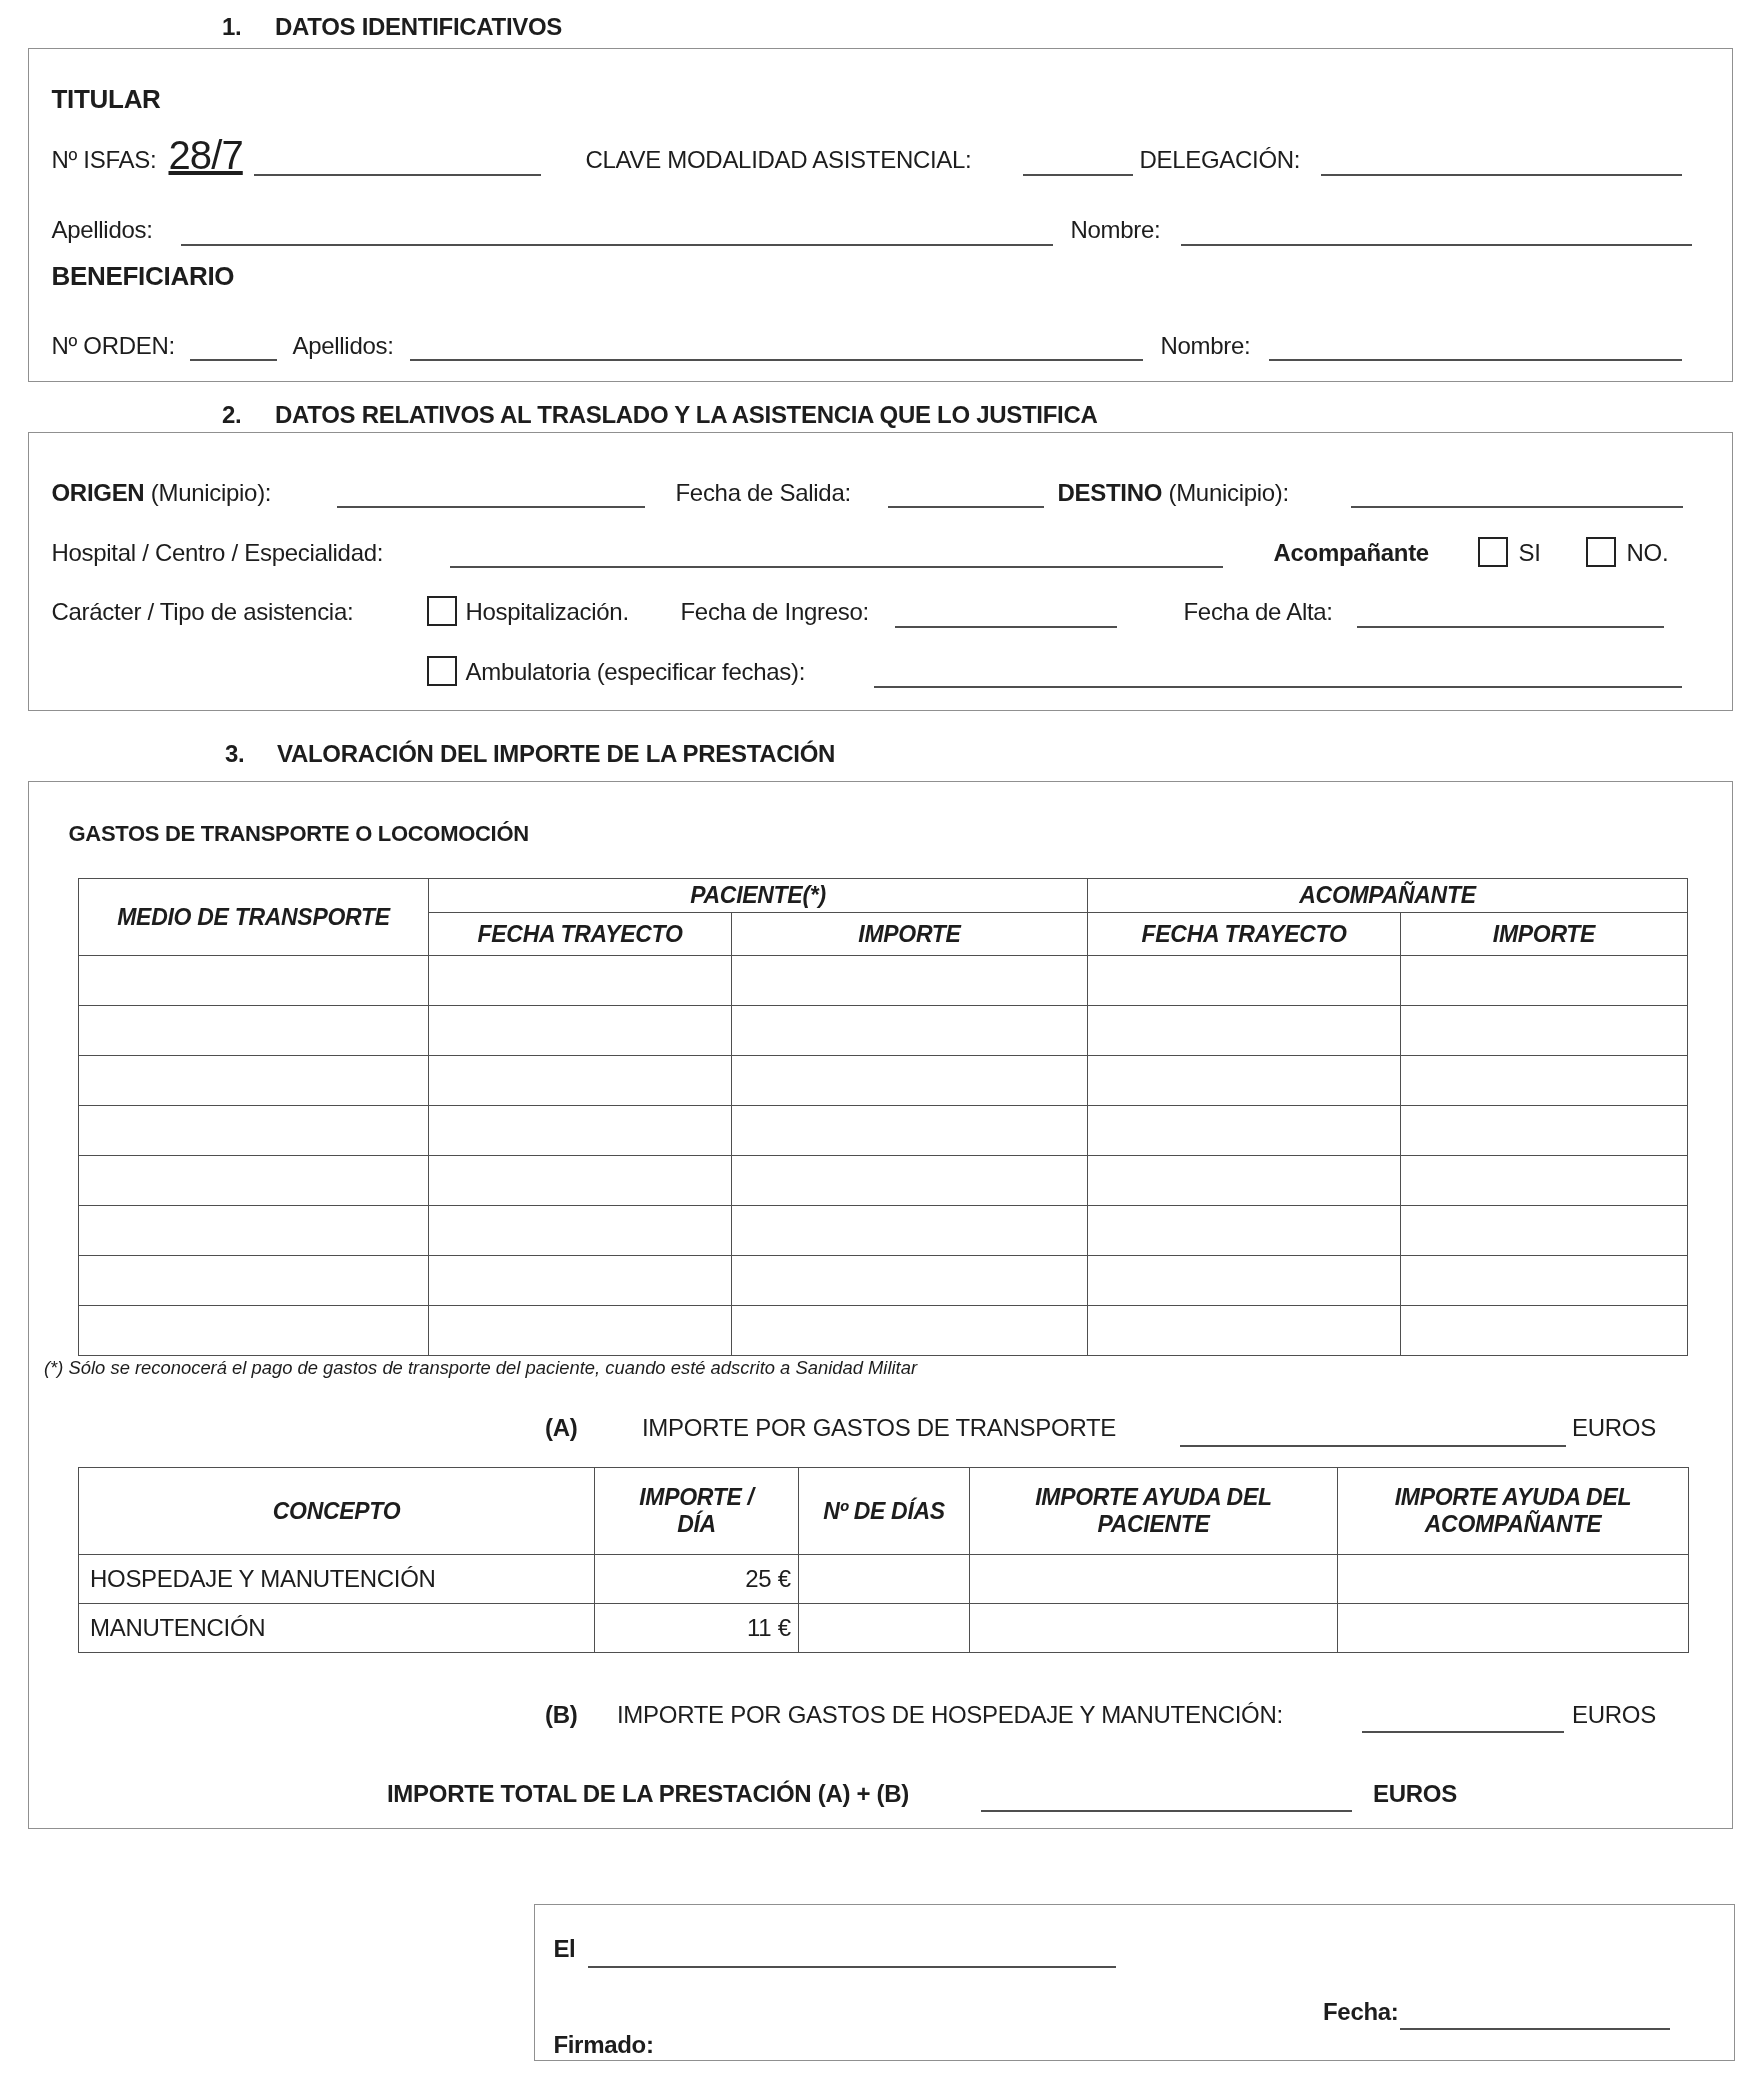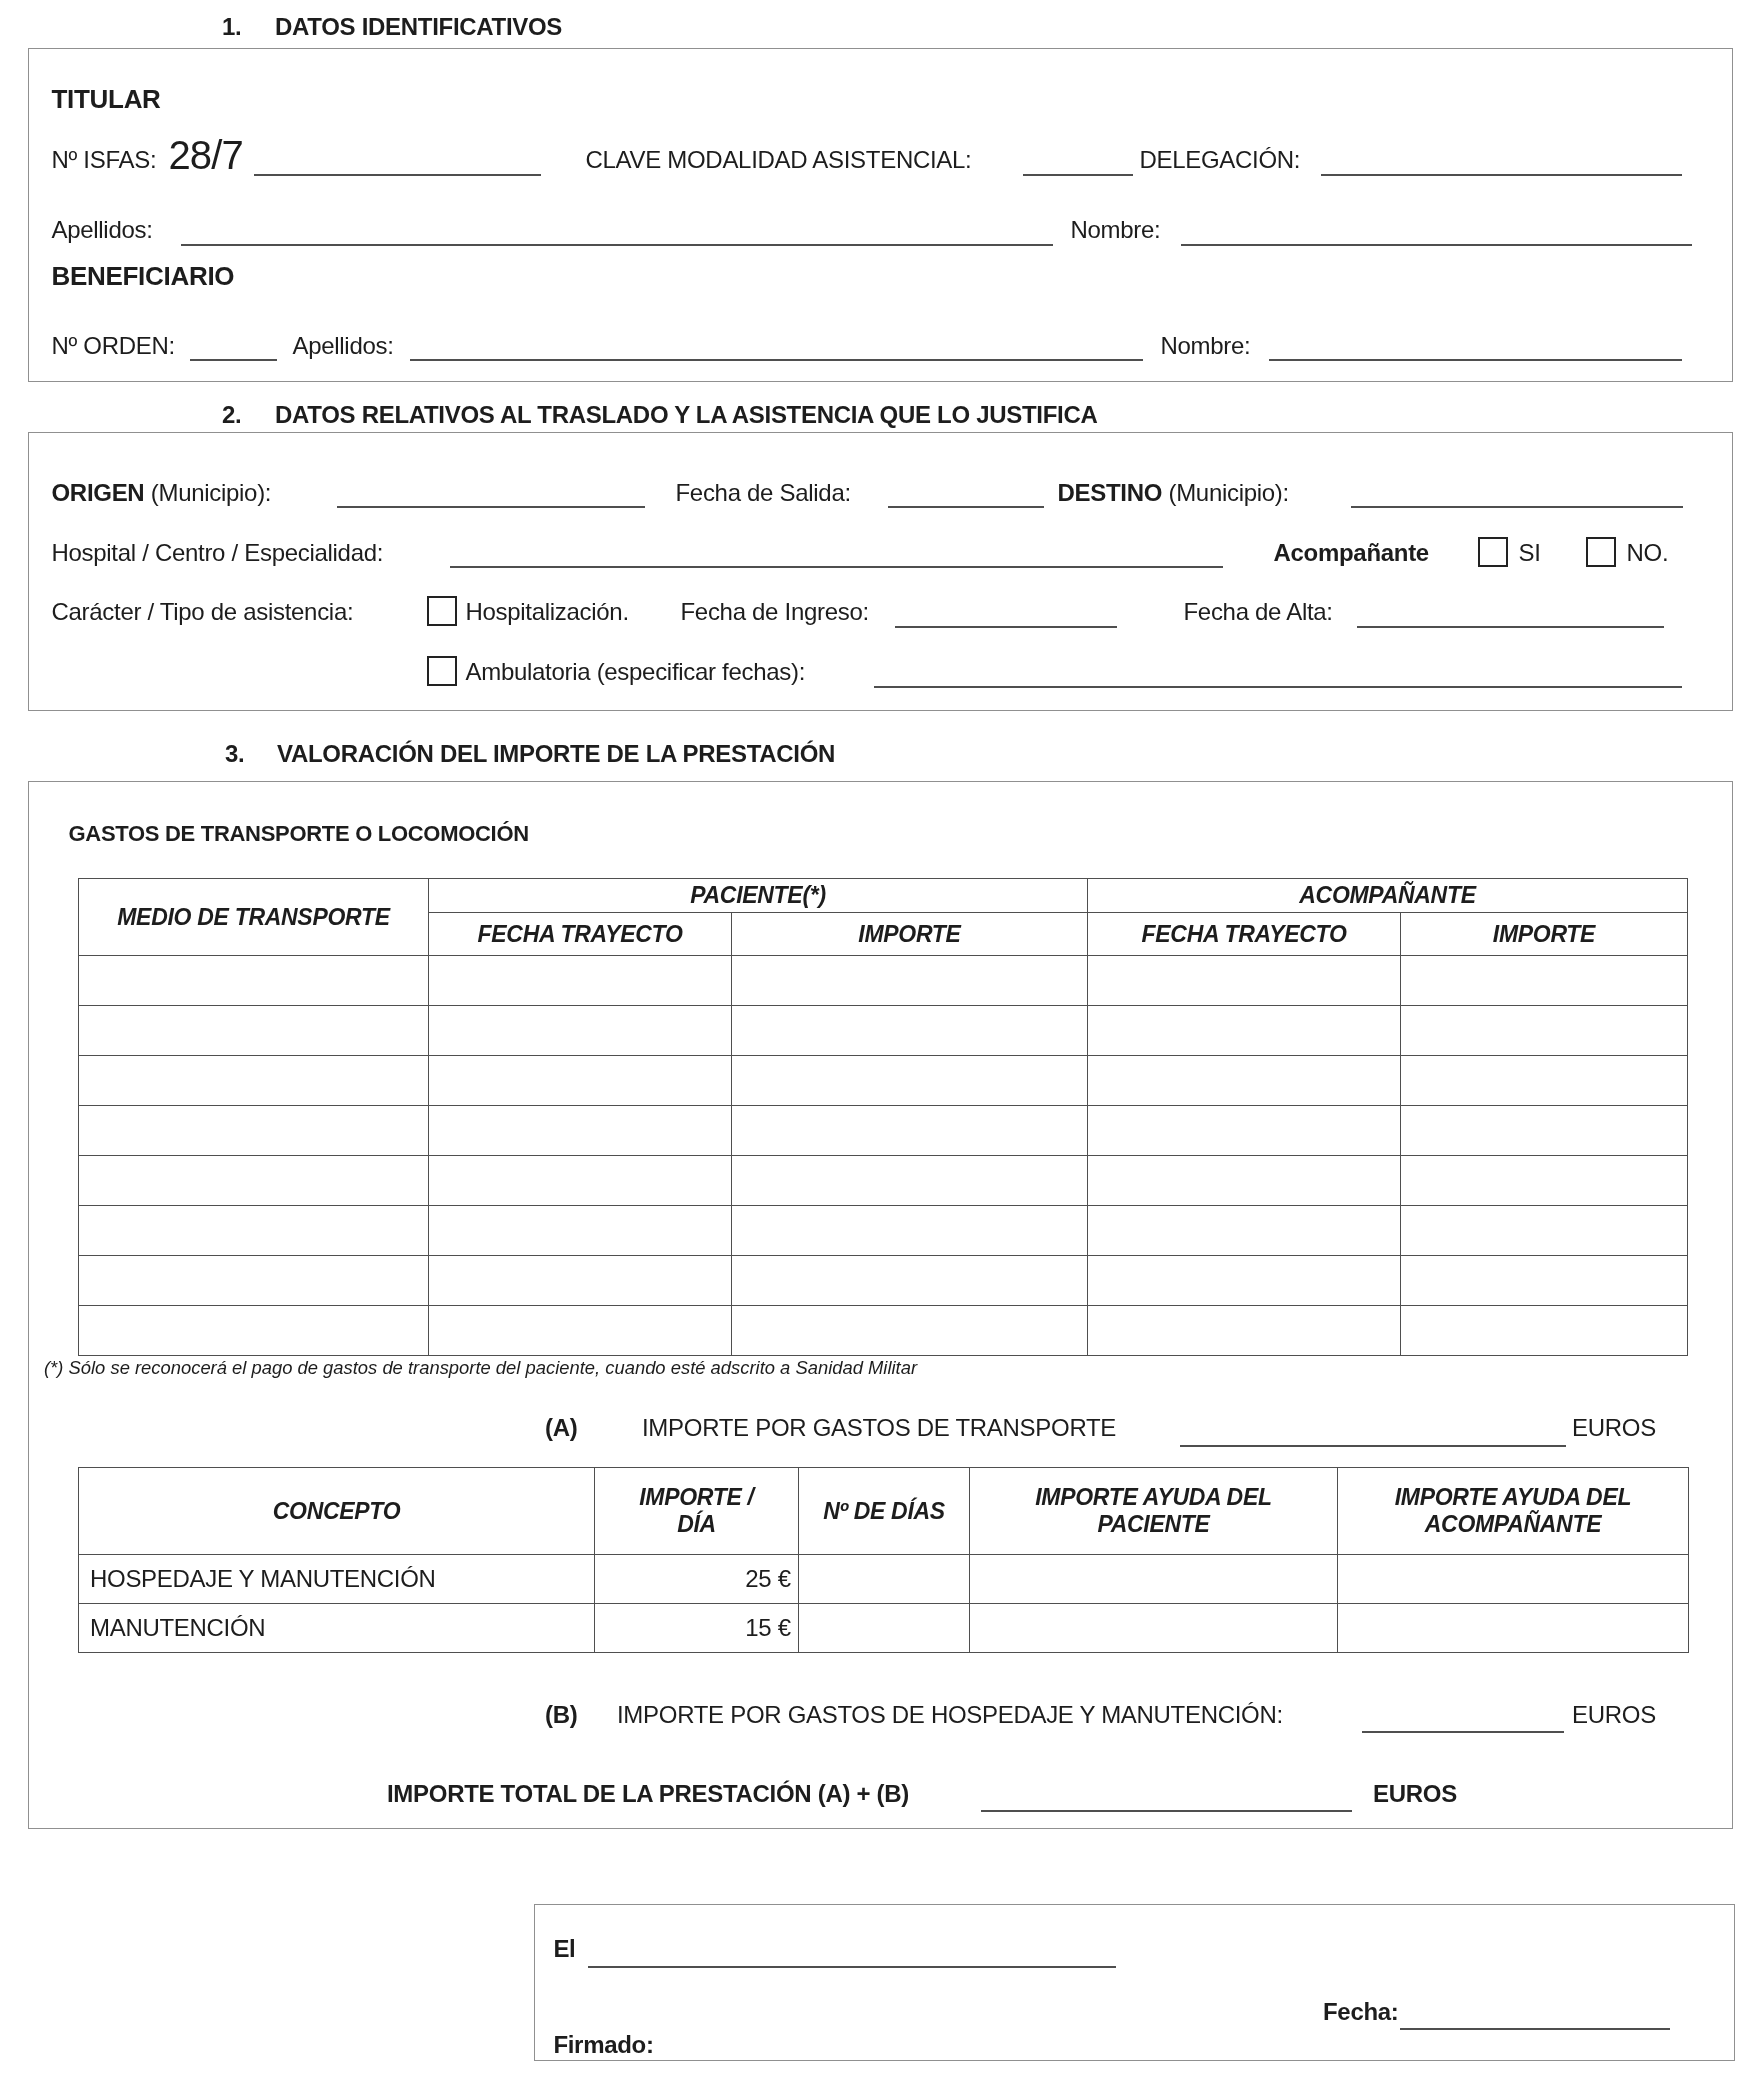--- a/index.html
+++ b/index.html
@@ -1,20 +1,20 @@
 <!DOCTYPE html>
 <html style="font-size:14.7px"><head>
 <meta charset="utf-8">
 <style>
   html,body{margin:0;padding:0;background:#ffffff;}
   .page{position:relative;width:1757px;height:2092px;background:#ffffff;overflow:hidden;
         font-family:"Liberation Sans",sans-serif;color:#1d1d1d;}
   .lbl{position:absolute;font-size:24px;white-space:nowrap;color:#1d1d1d;letter-spacing:-0.3px;}
   .b{font-weight:bold;}
-  .big{font-size:40px;letter-spacing:-0.9px;}
+  .big{font-size:40px;letter-spacing:-0.9px;text-decoration:underline;}
   .small{font-size:18.4px;font-style:italic;letter-spacing:0;}
   .fld{position:absolute;height:0;border-bottom:2.8px solid #4f4f4f;}
   .cb{position:absolute;width:26px;height:26px;border:2.8px solid #222222;background:#ffffff;}
   .box{position:absolute;border:1.8px solid #909090;background:#ffffff;text-align:center;}
   table.grid{position:absolute;border-collapse:collapse;table-layout:fixed;background:#ffffff;
              border:1.8px solid #4f4f4f;}
   table.grid th, table.grid td{border:0.9px solid #4f4f4f;padding:0 7.3px;overflow:hidden;}
   table.grid th{font-weight:bold;font-size:23px;text-align:center;white-space:pre-line;
                 letter-spacing:-0.3px;color:#1d1d1d;}
   table.grid thead{border-bottom:1.8px solid #4f4f4f;font-style:italic;}
@@ -207,21 +207,21 @@
     <tbody>
         <tr>
           <td class="left">HOSPEDAJE Y MANUTENCIÓN</td>
           <td class="center">25 €</td>
           <td></td>
           <td></td>
           <td></td>
         </tr>
         <tr>
           <td class="left">MANUTENCIÓN</td>
-          <td class="center">15 €</td>
+          <td class="center">11 €</td>
           <td></td>
           <td></td>
           <td></td>
         </tr>
       </tbody>
   </table>
 
   <span class="lbl b" style="left:545px;top:1701px">(B)</span>
   <span class="lbl" style="left:617px;top:1701px">IMPORTE POR GASTOS DE HOSPEDAJE Y MANUTENCIÓN:</span>
   <div class="fld" style="left:1362px;top:1731px;width:202px"></div>

